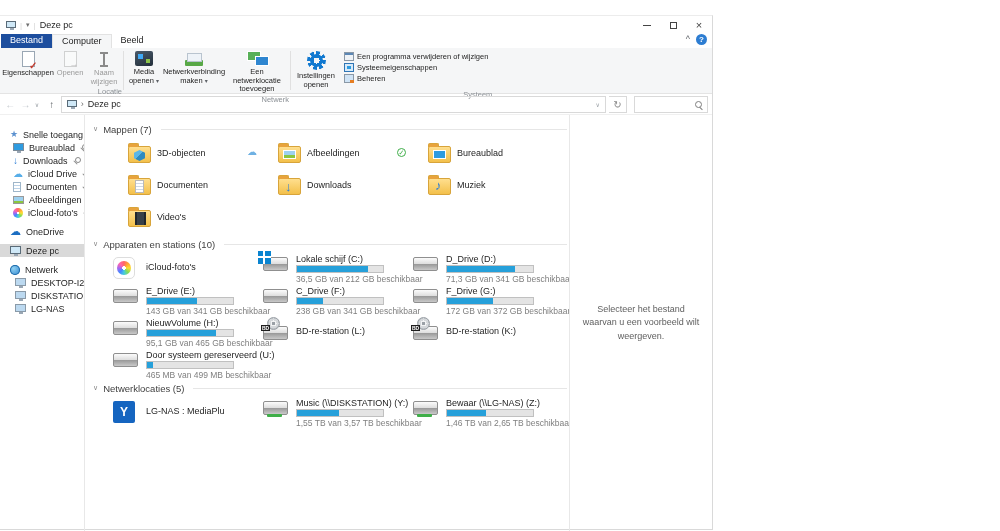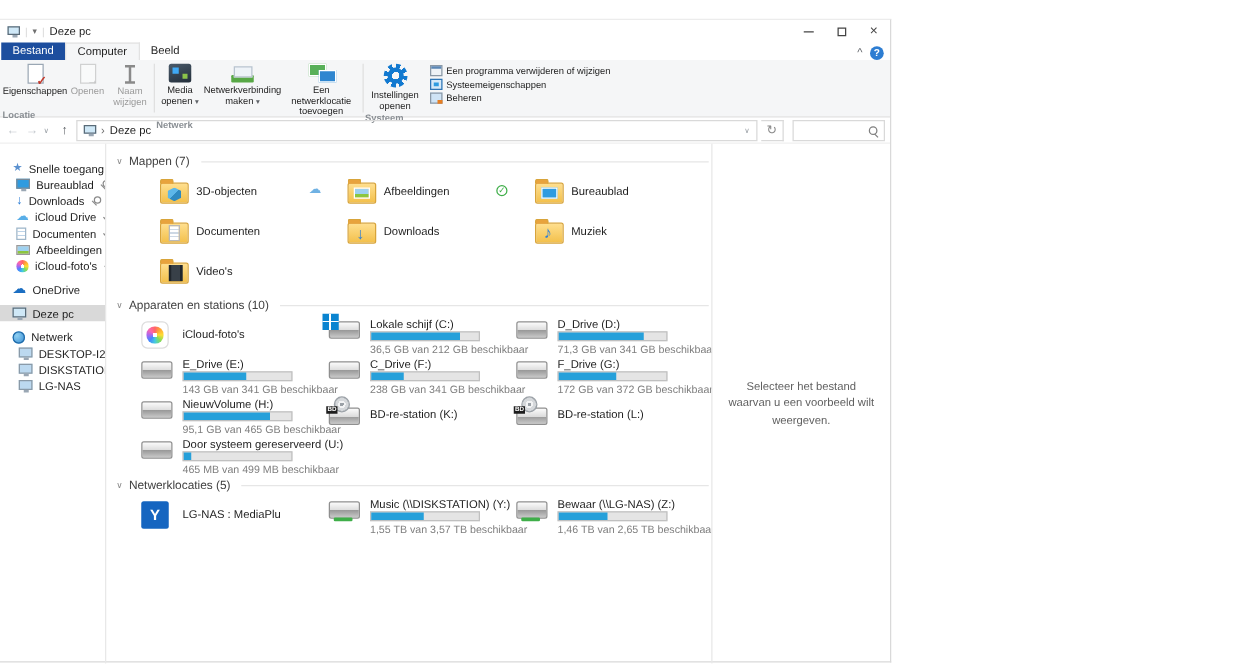--- a/index.html
+++ b/index.html
@@ -14,38 +14,38 @@
   .tb-sep { color:#d5d5d5; font-size:8px; }
   .tb-caret { color:#6f6f6f; font-size:7px; }
   .tb-title { color:#1e1e1e; }
   .wc-group { margin-left:auto; display:flex; height:18px; }
   .wc { width:26px; display:flex; align-items:center; justify-content:center; }
   .wc-min { width:8px; height:1px; background:#444; }
   .wc-max { width:7px; height:7px; border:1px solid #444; }
   .wc-close { font-size:11px; color:#444; line-height:1; }
 
   
-  .tabrow { height:14px; display:flex; align-items:flex-end; background:#fff; }
+  .tabrow { height:14px; display:flex; align-items:flex-start; background:#fff; }
   .tab { font-size:9px; padding:0 9px; line-height:13px; height:14px; }
   .tab-file { background:#1d4e9e; color:#fff; margin-left:1px; }
   .tab-active { background:#f5f6f7; border:1px solid #e2e2e2; border-bottom:none; }
   .tabrow-right { margin-left:auto; display:flex; align-items:center; gap:6px; padding-right:5px; }
   .rib-collapse { font-size:9px; color:#5f6368; line-height:1; }
   .help { width:11px; height:11px; border-radius:50%; background:#2d7dd2; color:#fff;
           font-size:8px; font-weight:bold; display:flex; align-items:center; justify-content:center; }
 
   
   .ribbon { height:46px; background:#f5f6f7; border-bottom:1px solid #e4e4e4; display:flex; padding:0 2px; }
   .rgroup { display:flex; flex-direction:column; }
   .rbtns { display:flex; flex:1; align-items:stretch; }
   .rbig { display:flex; flex-direction:column; align-items:center; padding:3px 3px 0 3px;
           font-size:7.5px; line-height:1.15; text-align:center; }
   .rbig .blbl { margin-top:2px; }
   .car { font-size:6px; color:#5f6368; }
-  .glabel { font-size:7.5px; color:#8a8f94; text-align:left; padding:1px 0 2px;font-weight:bold; }
+  .glabel { font-size:7.5px; color:#8a8f94; text-align:right; padding:1px 0 2px; }
   .rsep { width:1px; background:#e0e0e0; margin:3px 1px; }
   .gray { opacity:.45; filter:grayscale(1); }
   .disabled-text { color:#9a9a9a; }
   .smalls { display:flex; flex-direction:column; justify-content:flex-start; gap:2px; padding:4px 4px 0 4px; }
   .sm { display:flex; align-items:center; gap:3px; font-size:7.5px; white-space:nowrap; }
 
   
   .rpage { width:13px; height:16px; background:#fff; border:1px solid #9aa7b4; position:relative; flex:none; }
   .chk-badge { position:absolute; right:-4px; bottom:-5px; color:#c3392b; font-weight:bold; font-size:10px; }
   .open-arrow { position:absolute; right:-3px; bottom:-3px; color:#7f7f7f; font-size:9px; }
@@ -501,29 +501,29 @@
                 </span>
               <span class="dsize">95,1 GB van 465 GB beschikbaar</span>
             </span>
           </div>
           <div class="dtile center">
             <span class="dico">
                 <span class="hdd"></span>
                 <span class="bdisc"></span>
                 <span class="bdtag">BD</span>
               </span>
-            <span class="tlabel">BD-re-station (K:)</span>
+            <span class="tlabel">BD-re-station (L:)</span>
           </div>
           <div class="dtile center">
             <span class="dico">
                 <span class="hdd"></span>
                 <span class="bdisc"></span>
                 <span class="bdtag">BD</span>
               </span>
-            <span class="tlabel">BD-re-station (L:)</span>
+            <span class="tlabel">BD-re-station (K:)</span>
           </div>
           <div class="dtile">
             <span class="dico">
                 <span class="hdd"></span>
               </span>
             <span class="dinfo">
               <span class="dname">Door systeem gereserveerd (U:)</span>
               <span class="dbar">
                   <span class="dfill" style="width: 7%;"></span>
                 </span>

